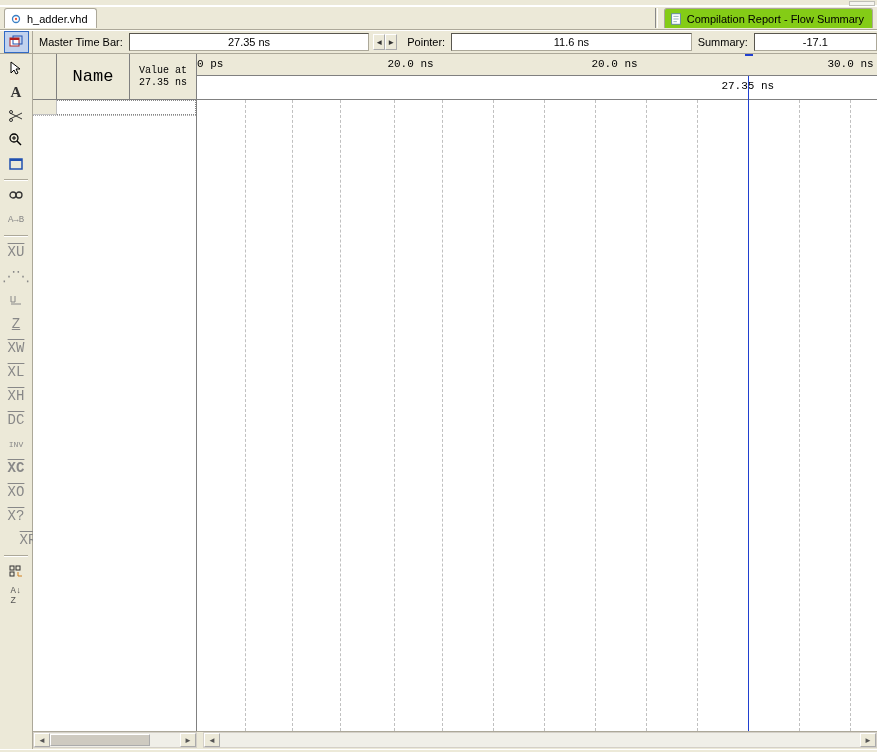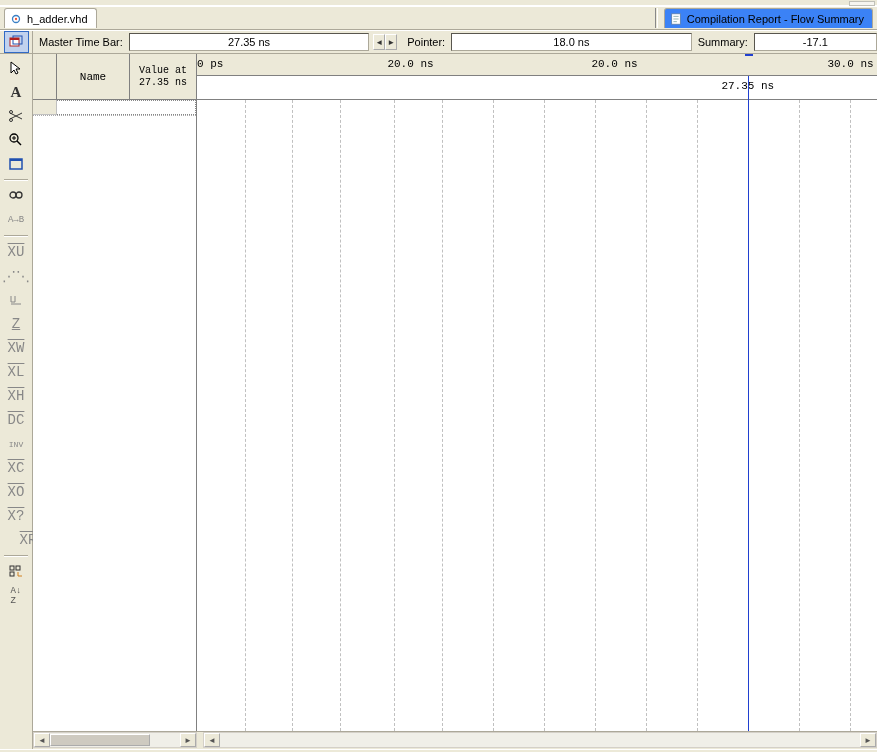--- a/index.html
+++ b/index.html
@@ -49,21 +49,21 @@
     height: 20px;
     padding: 0 8px 0 4px;
     border: 1px solid #aca899;
     border-bottom: none;
     background: #fff;
     border-radius: 3px 3px 0 0;
     gap: 4px;
     font-size: 11px;
   }
   .tab.inactive {
-    background: #3b82f6;
+    background: #84cc16;
   }
   .tab .tab-icon {
     width: 14px;
     height: 14px;
     display: inline-flex;
     align-items: center;
     justify-content: center;
   }
   .tabs-spacer { flex: 1; }
   .tabs-divider {
@@ -197,21 +197,21 @@
     width: 24px;
     border-right: 1px solid #808080;
     background: #ece9d8;
   }
   .sh-name {
     flex: 1;
     display: flex;
     align-items: center;
     justify-content: center;
     font-family: "Courier New", monospace;
-    font-size: 11px;
+    font-size: 17px;
     border-right: 1px solid #808080;
     text-align: center;
   }
   .sh-val {
     width: 66px;
     display: flex;
     align-items: center;
     justify-content: center;
     font-family: "Courier New", monospace;
     font-size: 10px;
@@ -387,21 +387,21 @@
   <span class="timebar-label">Master Time Bar:</span>
   <div class="timebox tb1">
       <span>27.35 ns</span>
     </div>
   <div class="nav-btns">
     <div class="nav-btn">◄</div>
     <div class="nav-btn">►</div>
   </div>
   <span class="timebar-label">Pointer:</span>
   <div class="timebox tb2">
-      <span>18.0 ns</span>
+      <span>11.6 ns</span>
     </div>
   <span class="timebar-label">Summary:</span>
   <div class="timebox tb3">
       <span>-17.1</span>
     </div>
 </div>
 
 <div class="main">
 
   <div class="left-toolbar">
@@ -448,21 +448,21 @@
           <path d="M3 4v6h4v-6" fill="none" stroke="#888"></path>
           <path d="M3 12h10" stroke="#888"></path>
         </svg>
       </div>
     <div class="tool-btn" style="text-decoration:underline;color:#888;">Z</div>
     <div class="tool-btn" style="color:#888;text-decoration:overline;">XW</div>
     <div class="tool-btn" style="color:#888;text-decoration:overline;">XL</div>
     <div class="tool-btn" style="color:#888;text-decoration:overline;">XH</div>
     <div class="tool-btn" style="color:#888;text-decoration:overline;">DC</div>
     <div class="tool-btn" style="color:#888;font-size:8px;">INV</div>
-    <div class="tool-btn" style="color:#888;text-decoration:overline;">XC</div>
+    <div class="tool-btn" style="color:#888;text-decoration:overline;font-weight:bold;">XC</div>
     <div class="tool-btn" style="color:#888;text-decoration:overline;">XO</div>
     <div class="tool-btn" style="color:#888;text-decoration:overline;">X?</div>
     <div class="tool-btn" style="color:#888;text-decoration:overline;margin-left:24px;">XR</div>
     <div class="tool-sep"></div>
     <div class="tool-btn">
         <svg viewBox="0 0 16 16">
           <rect x="2" y="2" width="4" height="4" fill="none" stroke="#333"></rect>
           <rect x="8" y="2" width="4" height="4" fill="none" stroke="#333"></rect>
           <rect x="2" y="8" width="4" height="4" fill="none" stroke="#333"></rect>
           <path d="M10 8v4h4" fill="none" stroke="#d08020"></path>

